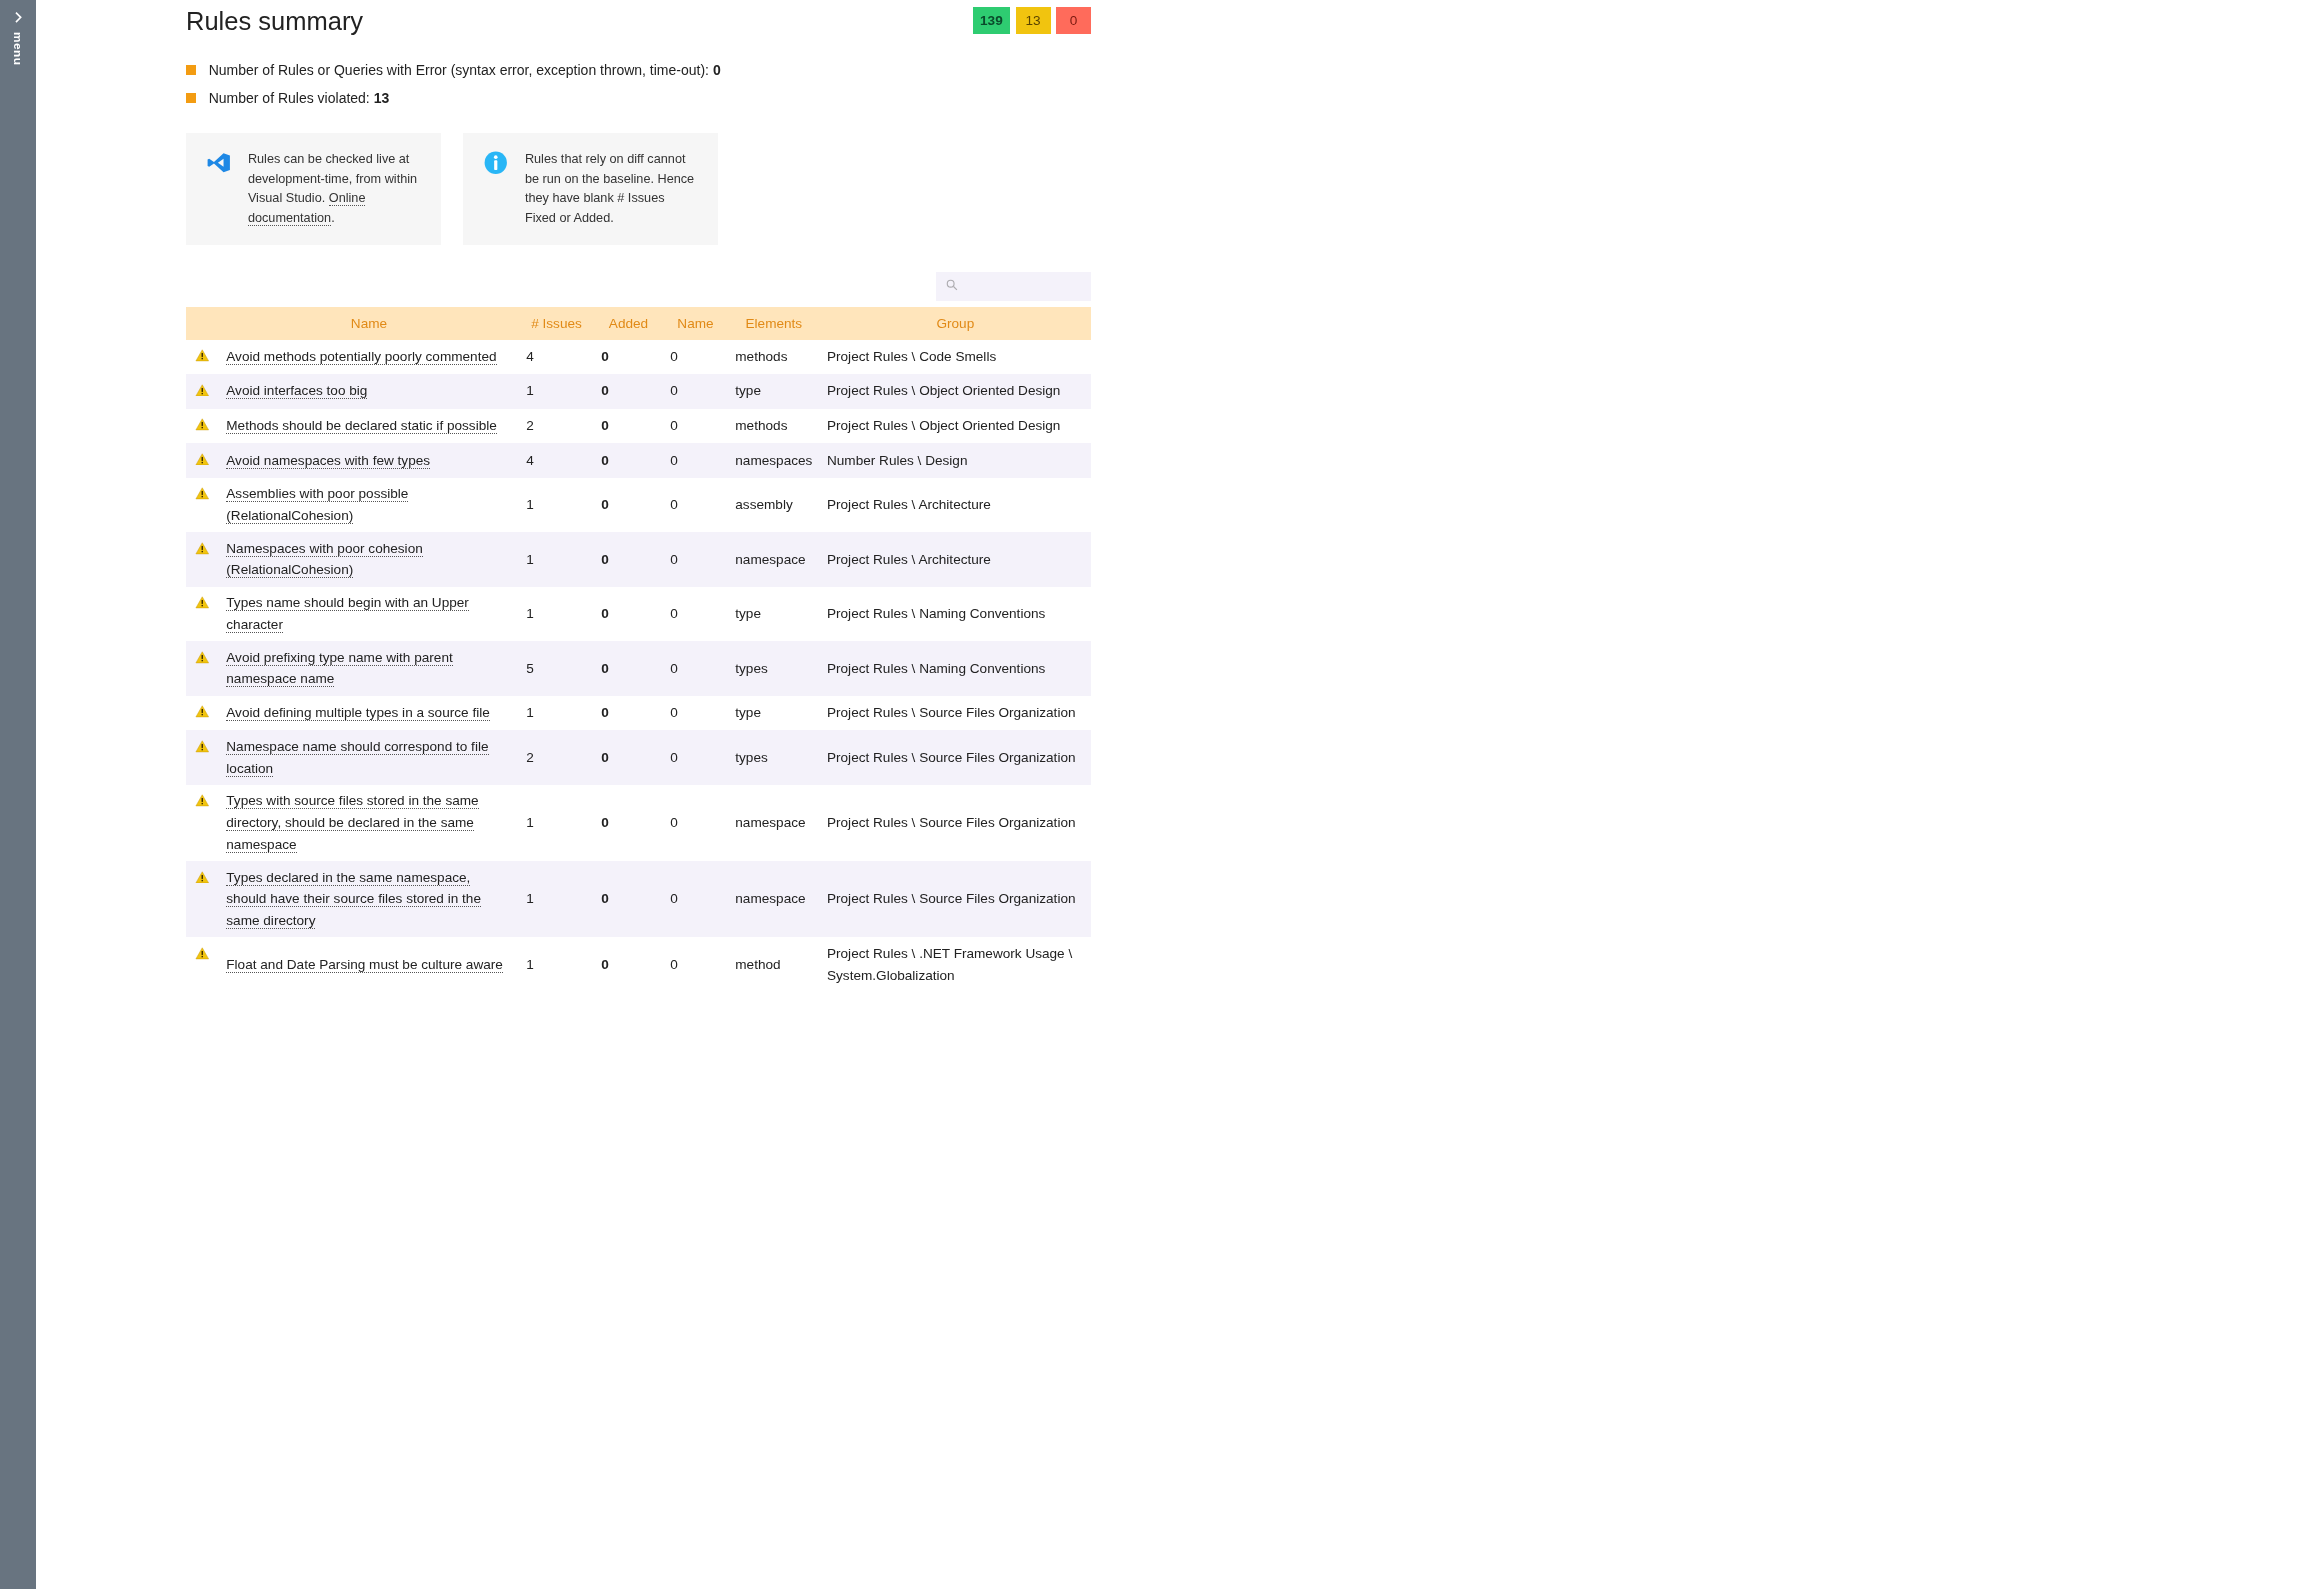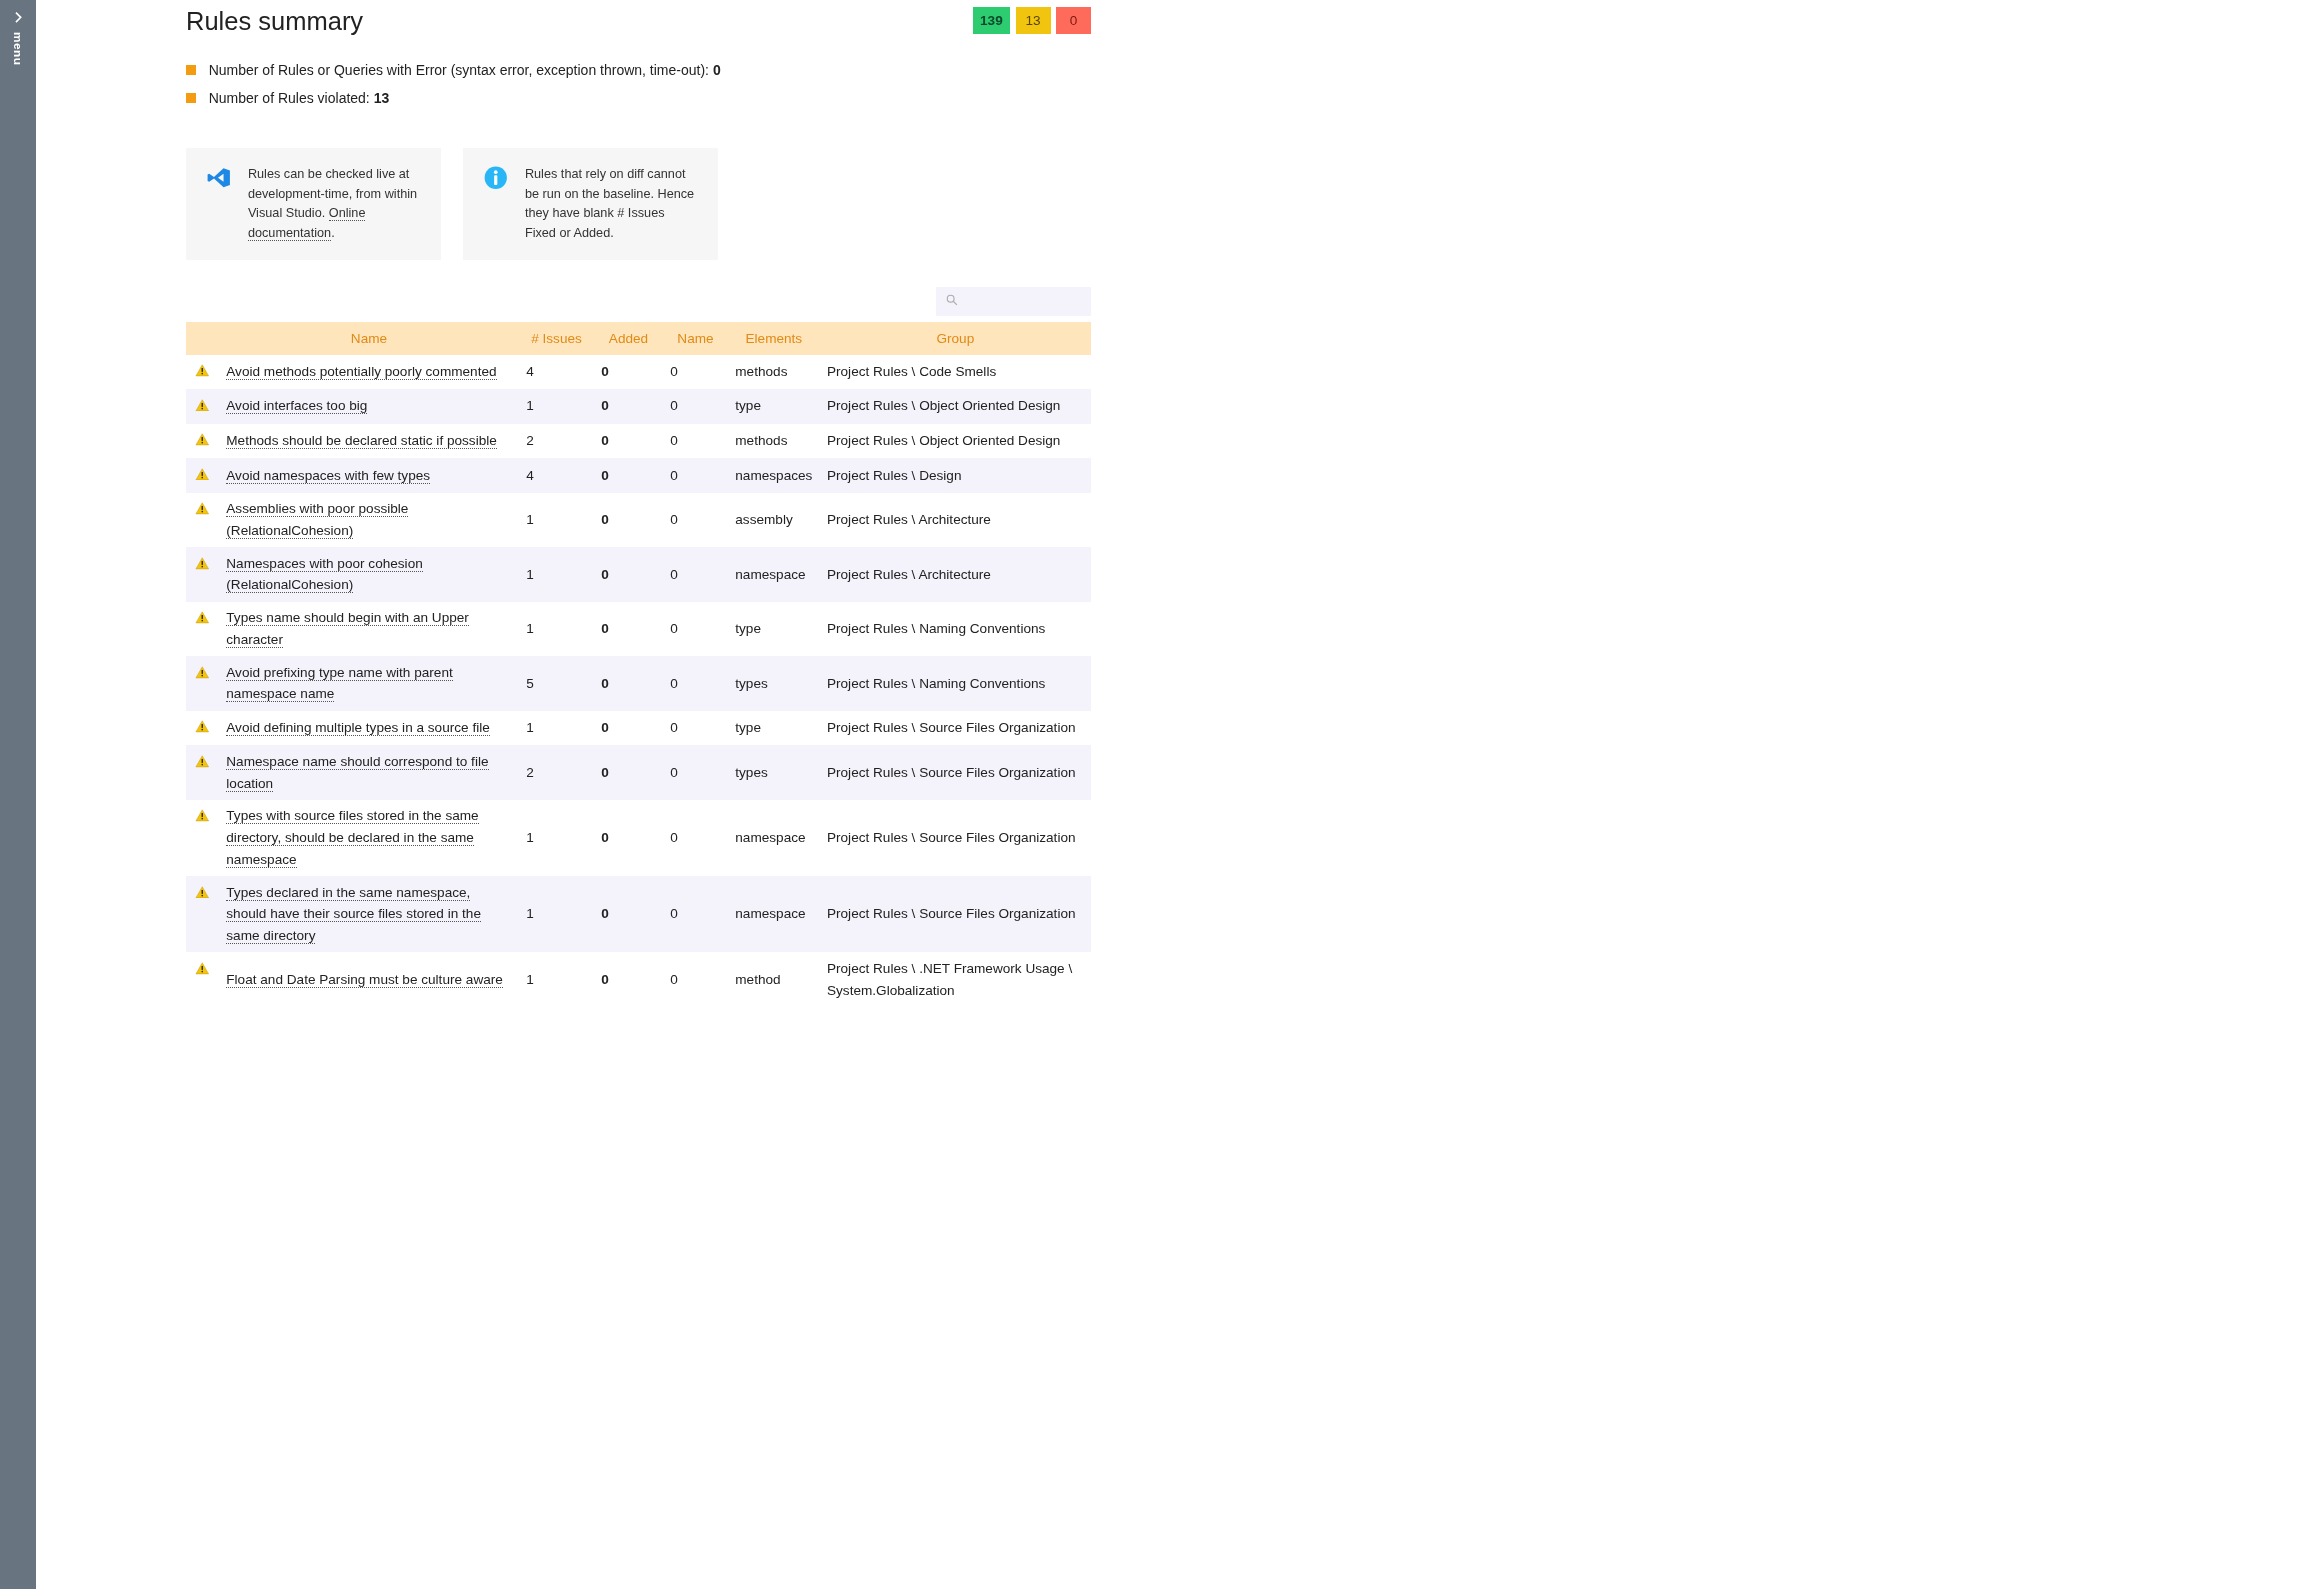--- a/index.html
+++ b/index.html
@@ -53,21 +53,21 @@
     align-items: center;
     justify-content: center;
     font-size: 13.6px;
     padding: 0 7.3px;
   }
   .badge.green  { background: #2ecc71; color: #083; color:#0a5; color:#06521f; }
   .badge.green  { color: #0a4a2b; font-weight: bold; }
   .badge.yellow { background: #f1c40f; color: #5a4400; }
   .badge.red    { background: #ff6b5b; color: #7a1a10; }
 
-  .summary-list { margin-bottom: 42px; }
+  .summary-list { margin-bottom: 27px; }
   .summary-item {
     display: flex;
     align-items: center;
     gap: 12.7px;
     margin-bottom: 12.7px;
     font-size: 14px;
   }
   .orange-sq {
     width: 10px; height: 10px;
     background: #f39c12;
@@ -278,21 +278,21 @@
                 <path d="M9 1 L17 15 H1 Z" fill="#f1c40f" stroke="#c99a00" stroke-width="0.6"></path>
                 <rect x="8.1" y="5" width="1.8" height="5" fill="#3a2a00"></rect>
                 <rect x="8.1" y="11.2" width="1.8" height="1.8" fill="#3a2a00"></rect>
               </svg>
             </span></td>
           <td class="col-name"><span class="rule-name">Avoid namespaces with few types</span></td>
           <td class="col-issues">4</td>
           <td class="col-added">0</td>
           <td class="col-fixed">0</td>
           <td class="col-elem">namespaces</td>
-          <td class="col-group">Project Rules \ Design</td>
+          <td class="col-group">Number Rules \ Design</td>
         </tr>
         <tr>
           <td class="icon-cell"><span class="warn-icon">
               <svg viewBox="0 0 18 16" width="14.5" height="12.7">
                 <path d="M9 1 L17 15 H1 Z" fill="#f1c40f" stroke="#c99a00" stroke-width="0.6"></path>
                 <rect x="8.1" y="5" width="1.8" height="5" fill="#3a2a00"></rect>
                 <rect x="8.1" y="11.2" width="1.8" height="1.8" fill="#3a2a00"></rect>
               </svg>
             </span></td>
           <td class="col-name"><span class="rule-name">Assemblies with poor possible (RelationalCohesion)</span></td>

